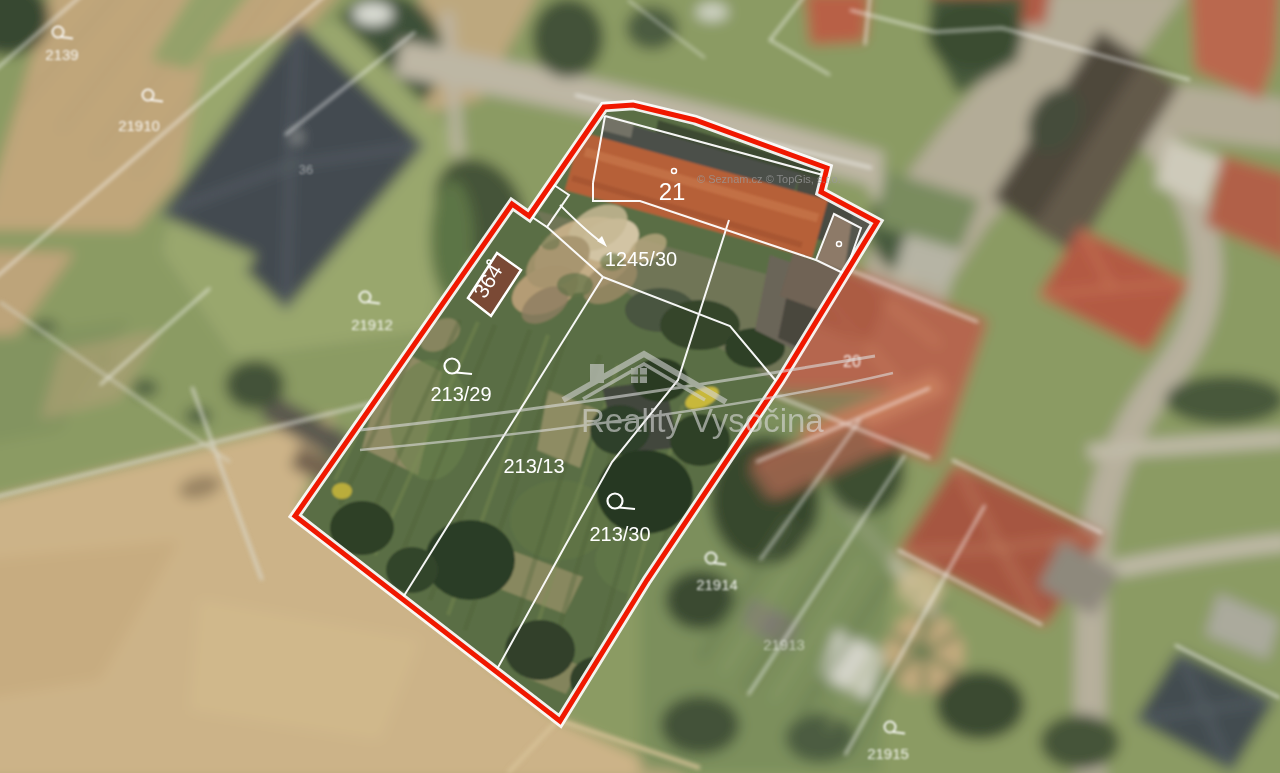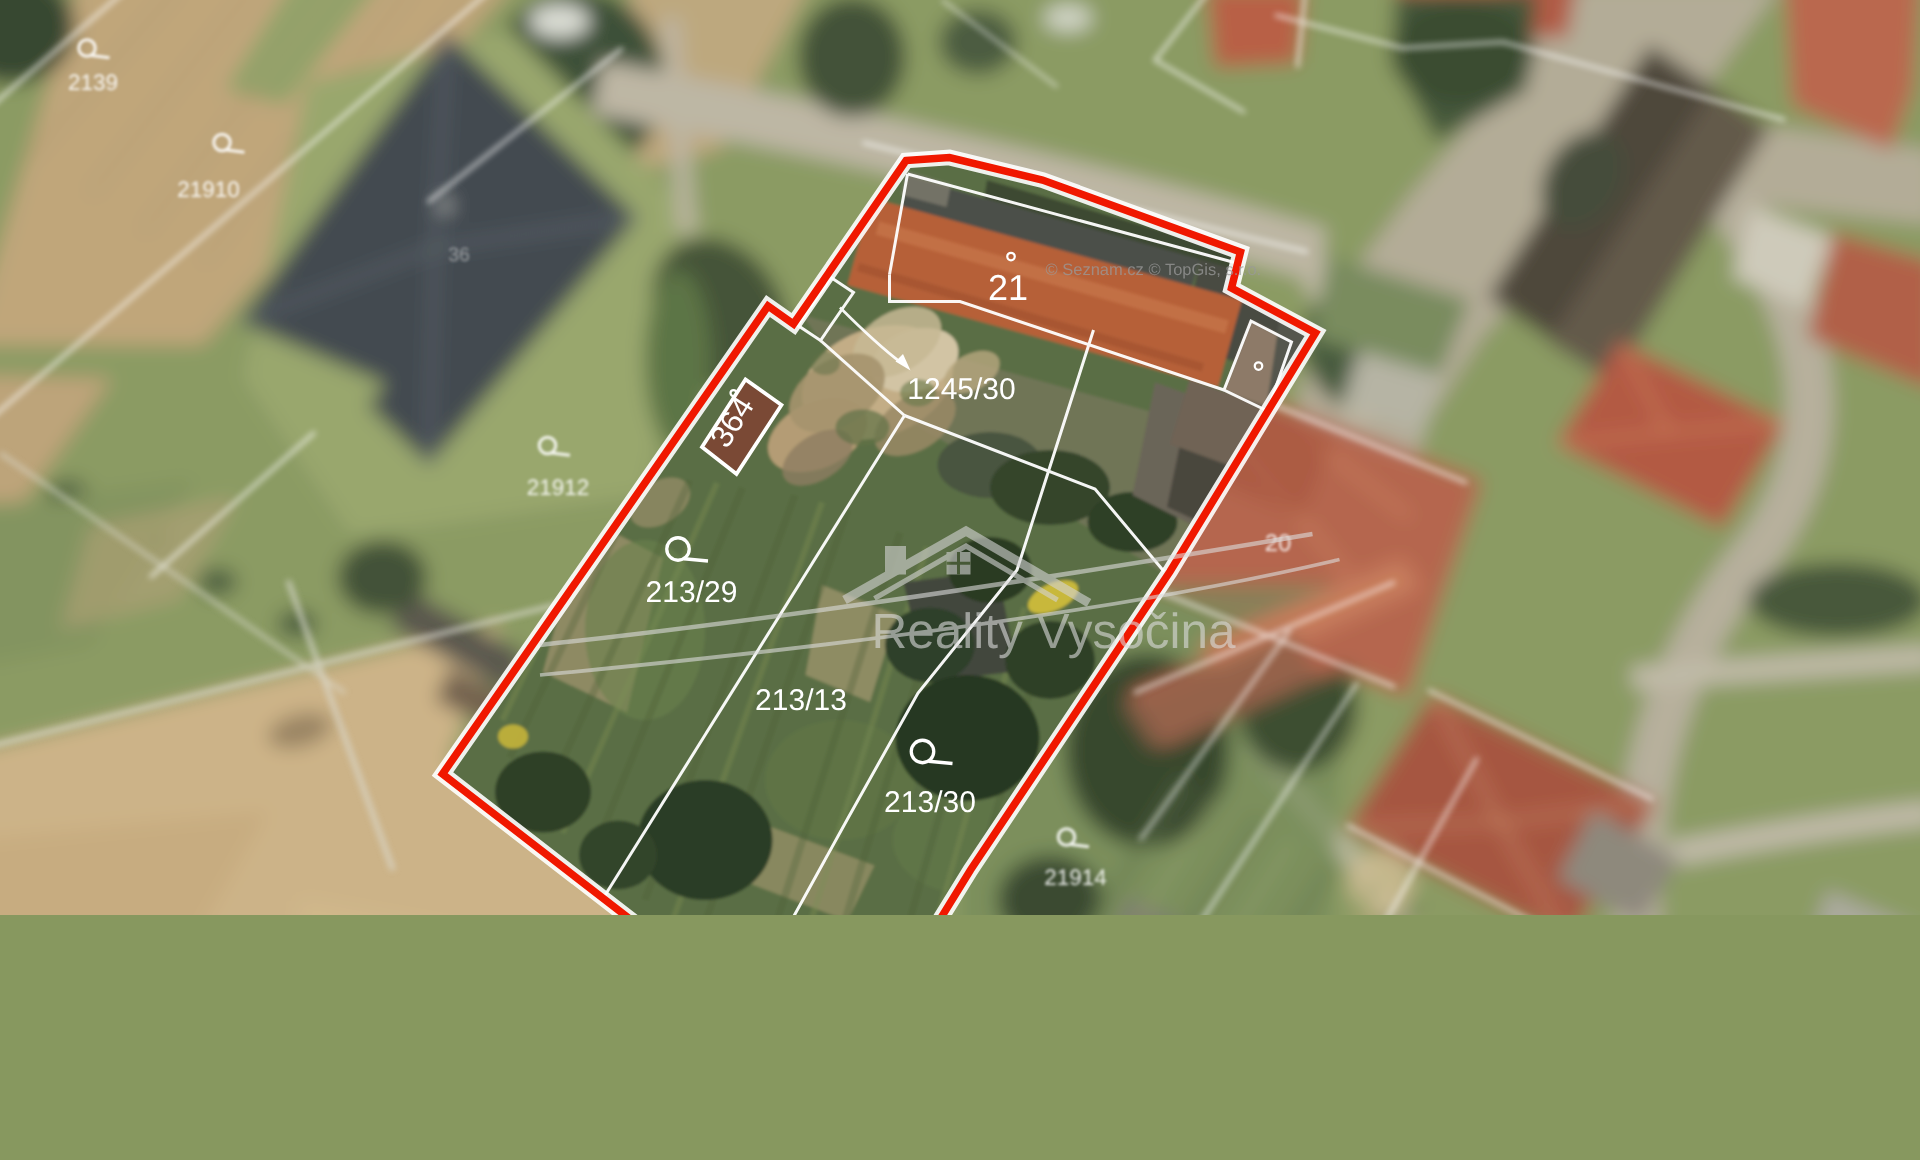--- a/index.html
+++ b/index.html
@@ -1,16 +1,16 @@
 <!DOCTYPE html>
 <html><head>
 <meta charset="utf-8">
 <style>
   html,body{margin:0;padding:0;background:#87985f;}
-  .wrap{position:relative;width:1280px;height:610px;overflow:hidden;font-family:"Liberation Sans", sans-serif;text-decoration:underline;}
+  .wrap{position:relative;width:1280px;height:773px;overflow:hidden;font-family:"Liberation Sans", sans-serif;text-decoration:underline;}
   svg{display:block;}
   text{font-family:"Liberation Sans", sans-serif;}
 </style>
 </head>
 <body>
 <div class="wrap">
 <svg width="1280" height="773" viewBox="0 0 1280 773">
 <defs>
   <filter id="b6" x="-10%" y="-10%" width="120%" height="120%">
           <feGaussianBlur stdDeviation="6.5"></feGaussianBlur>

